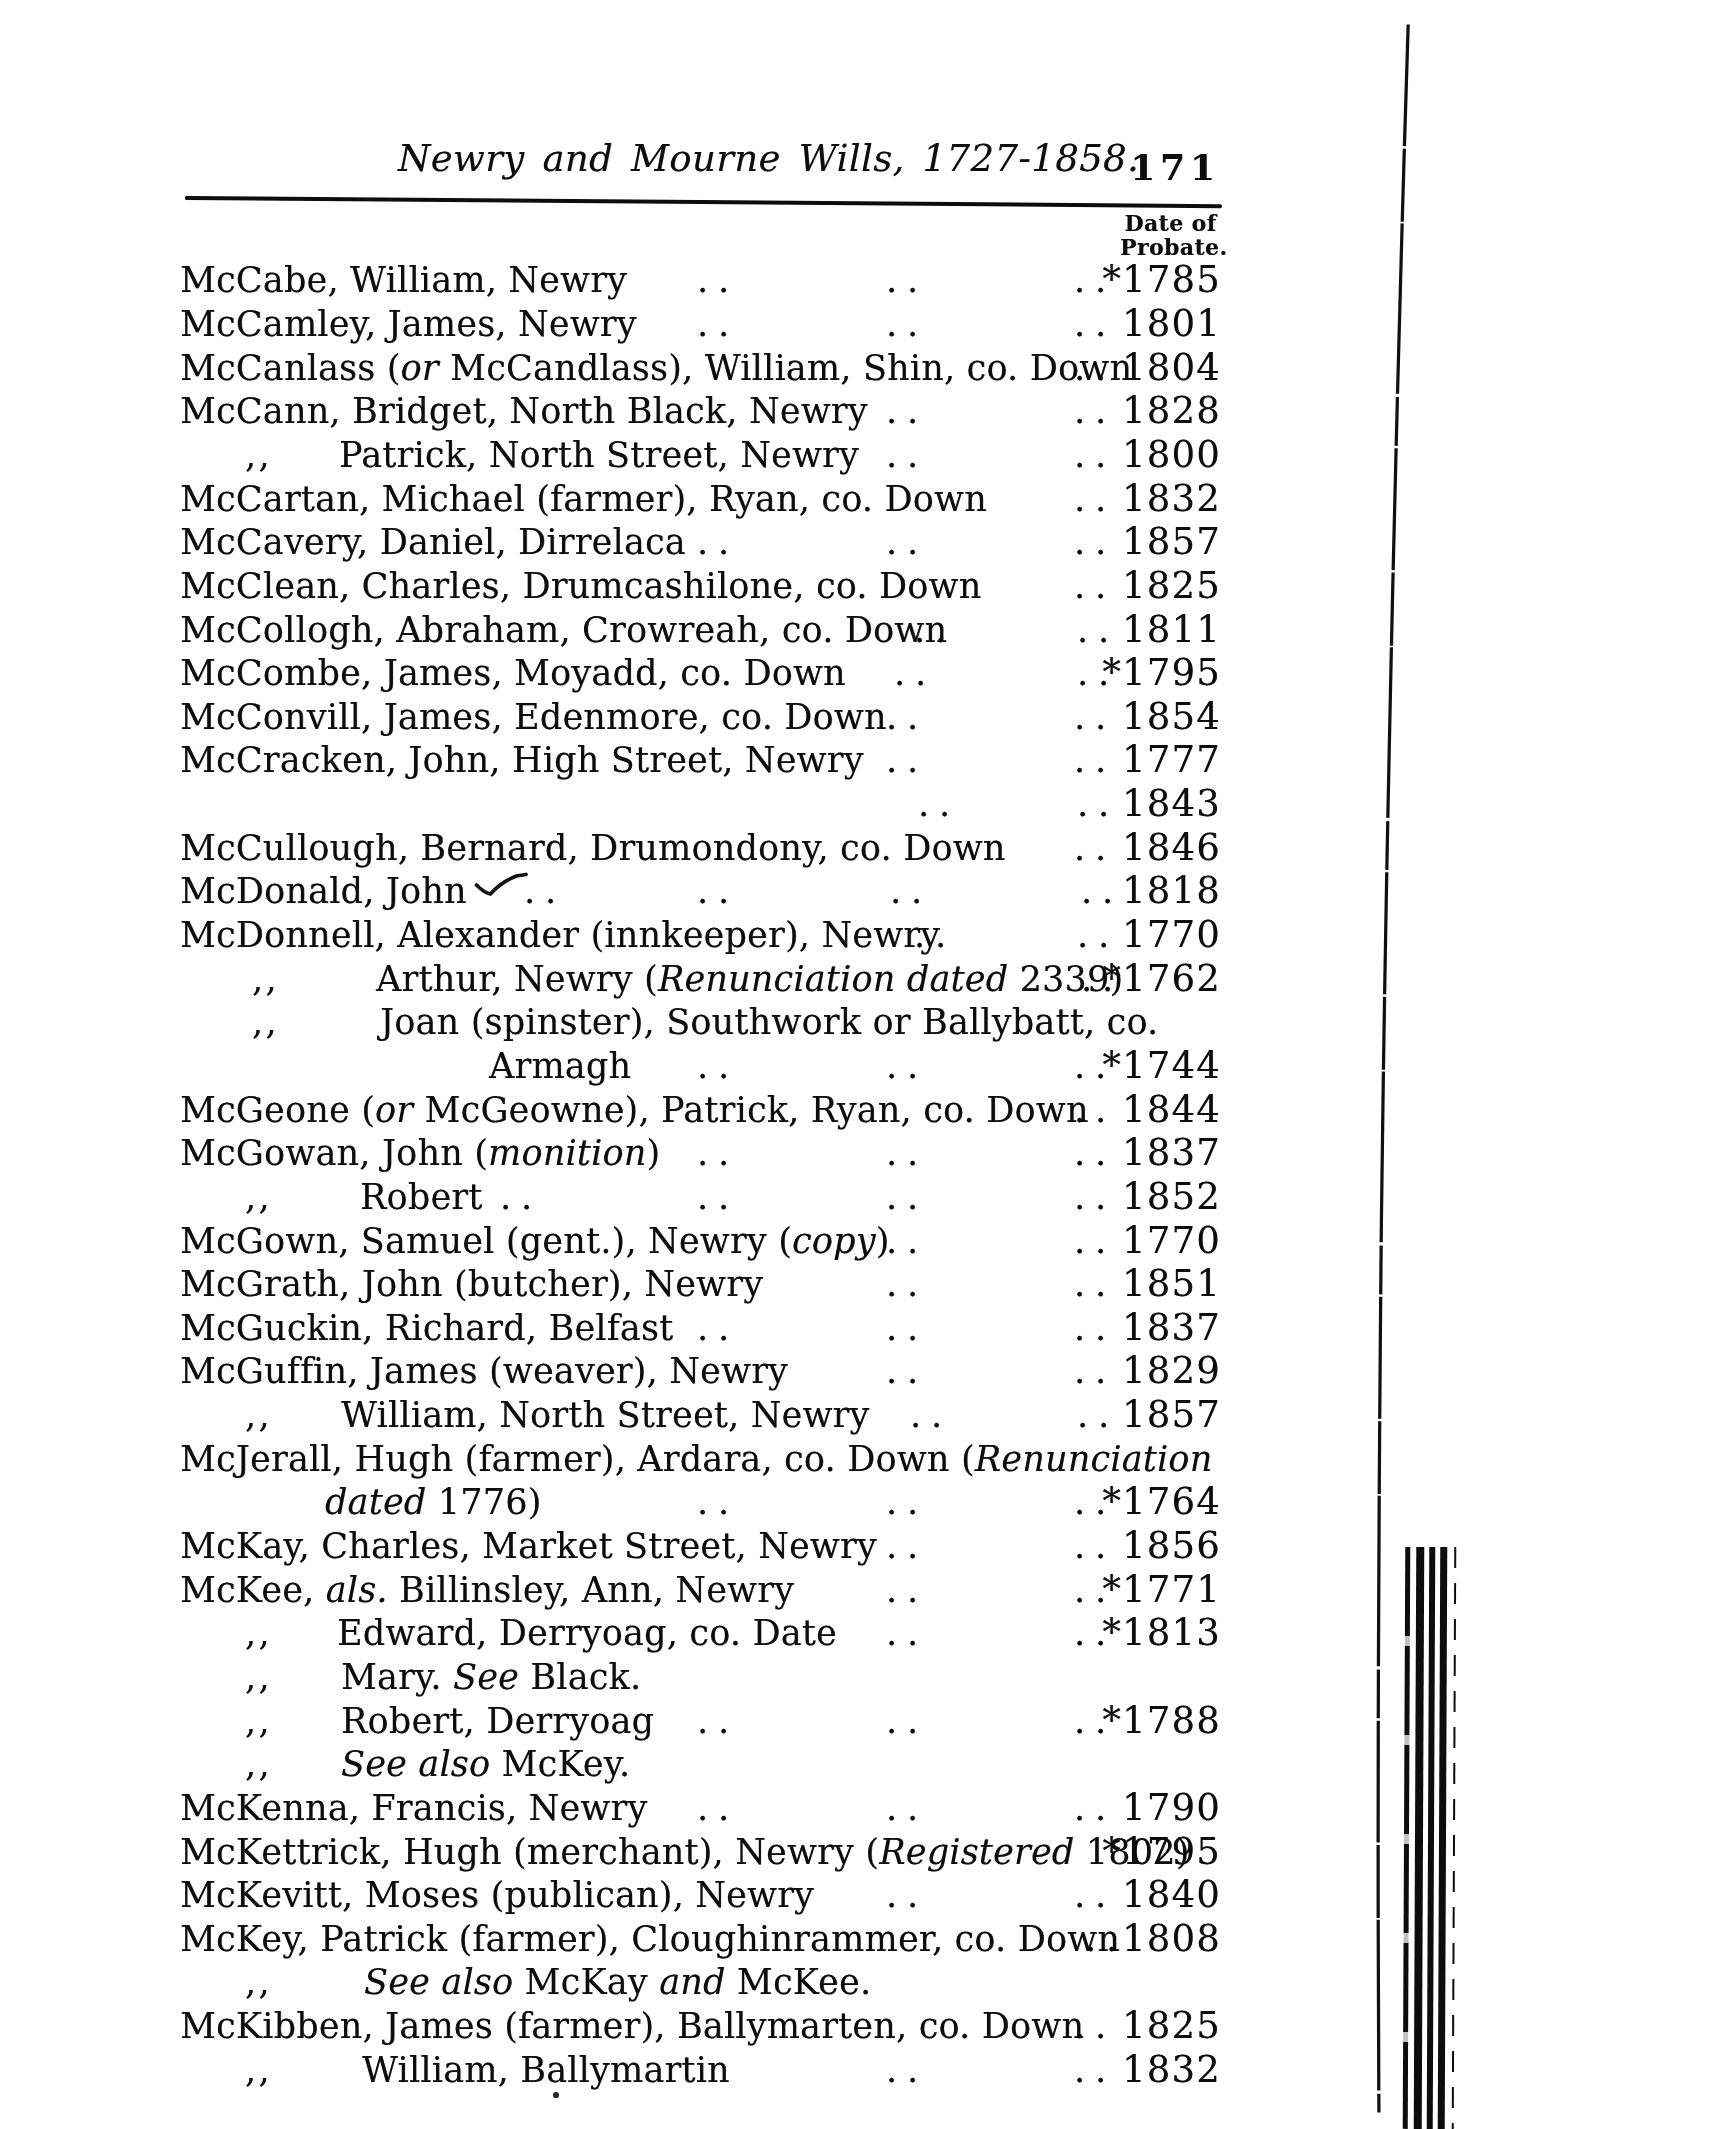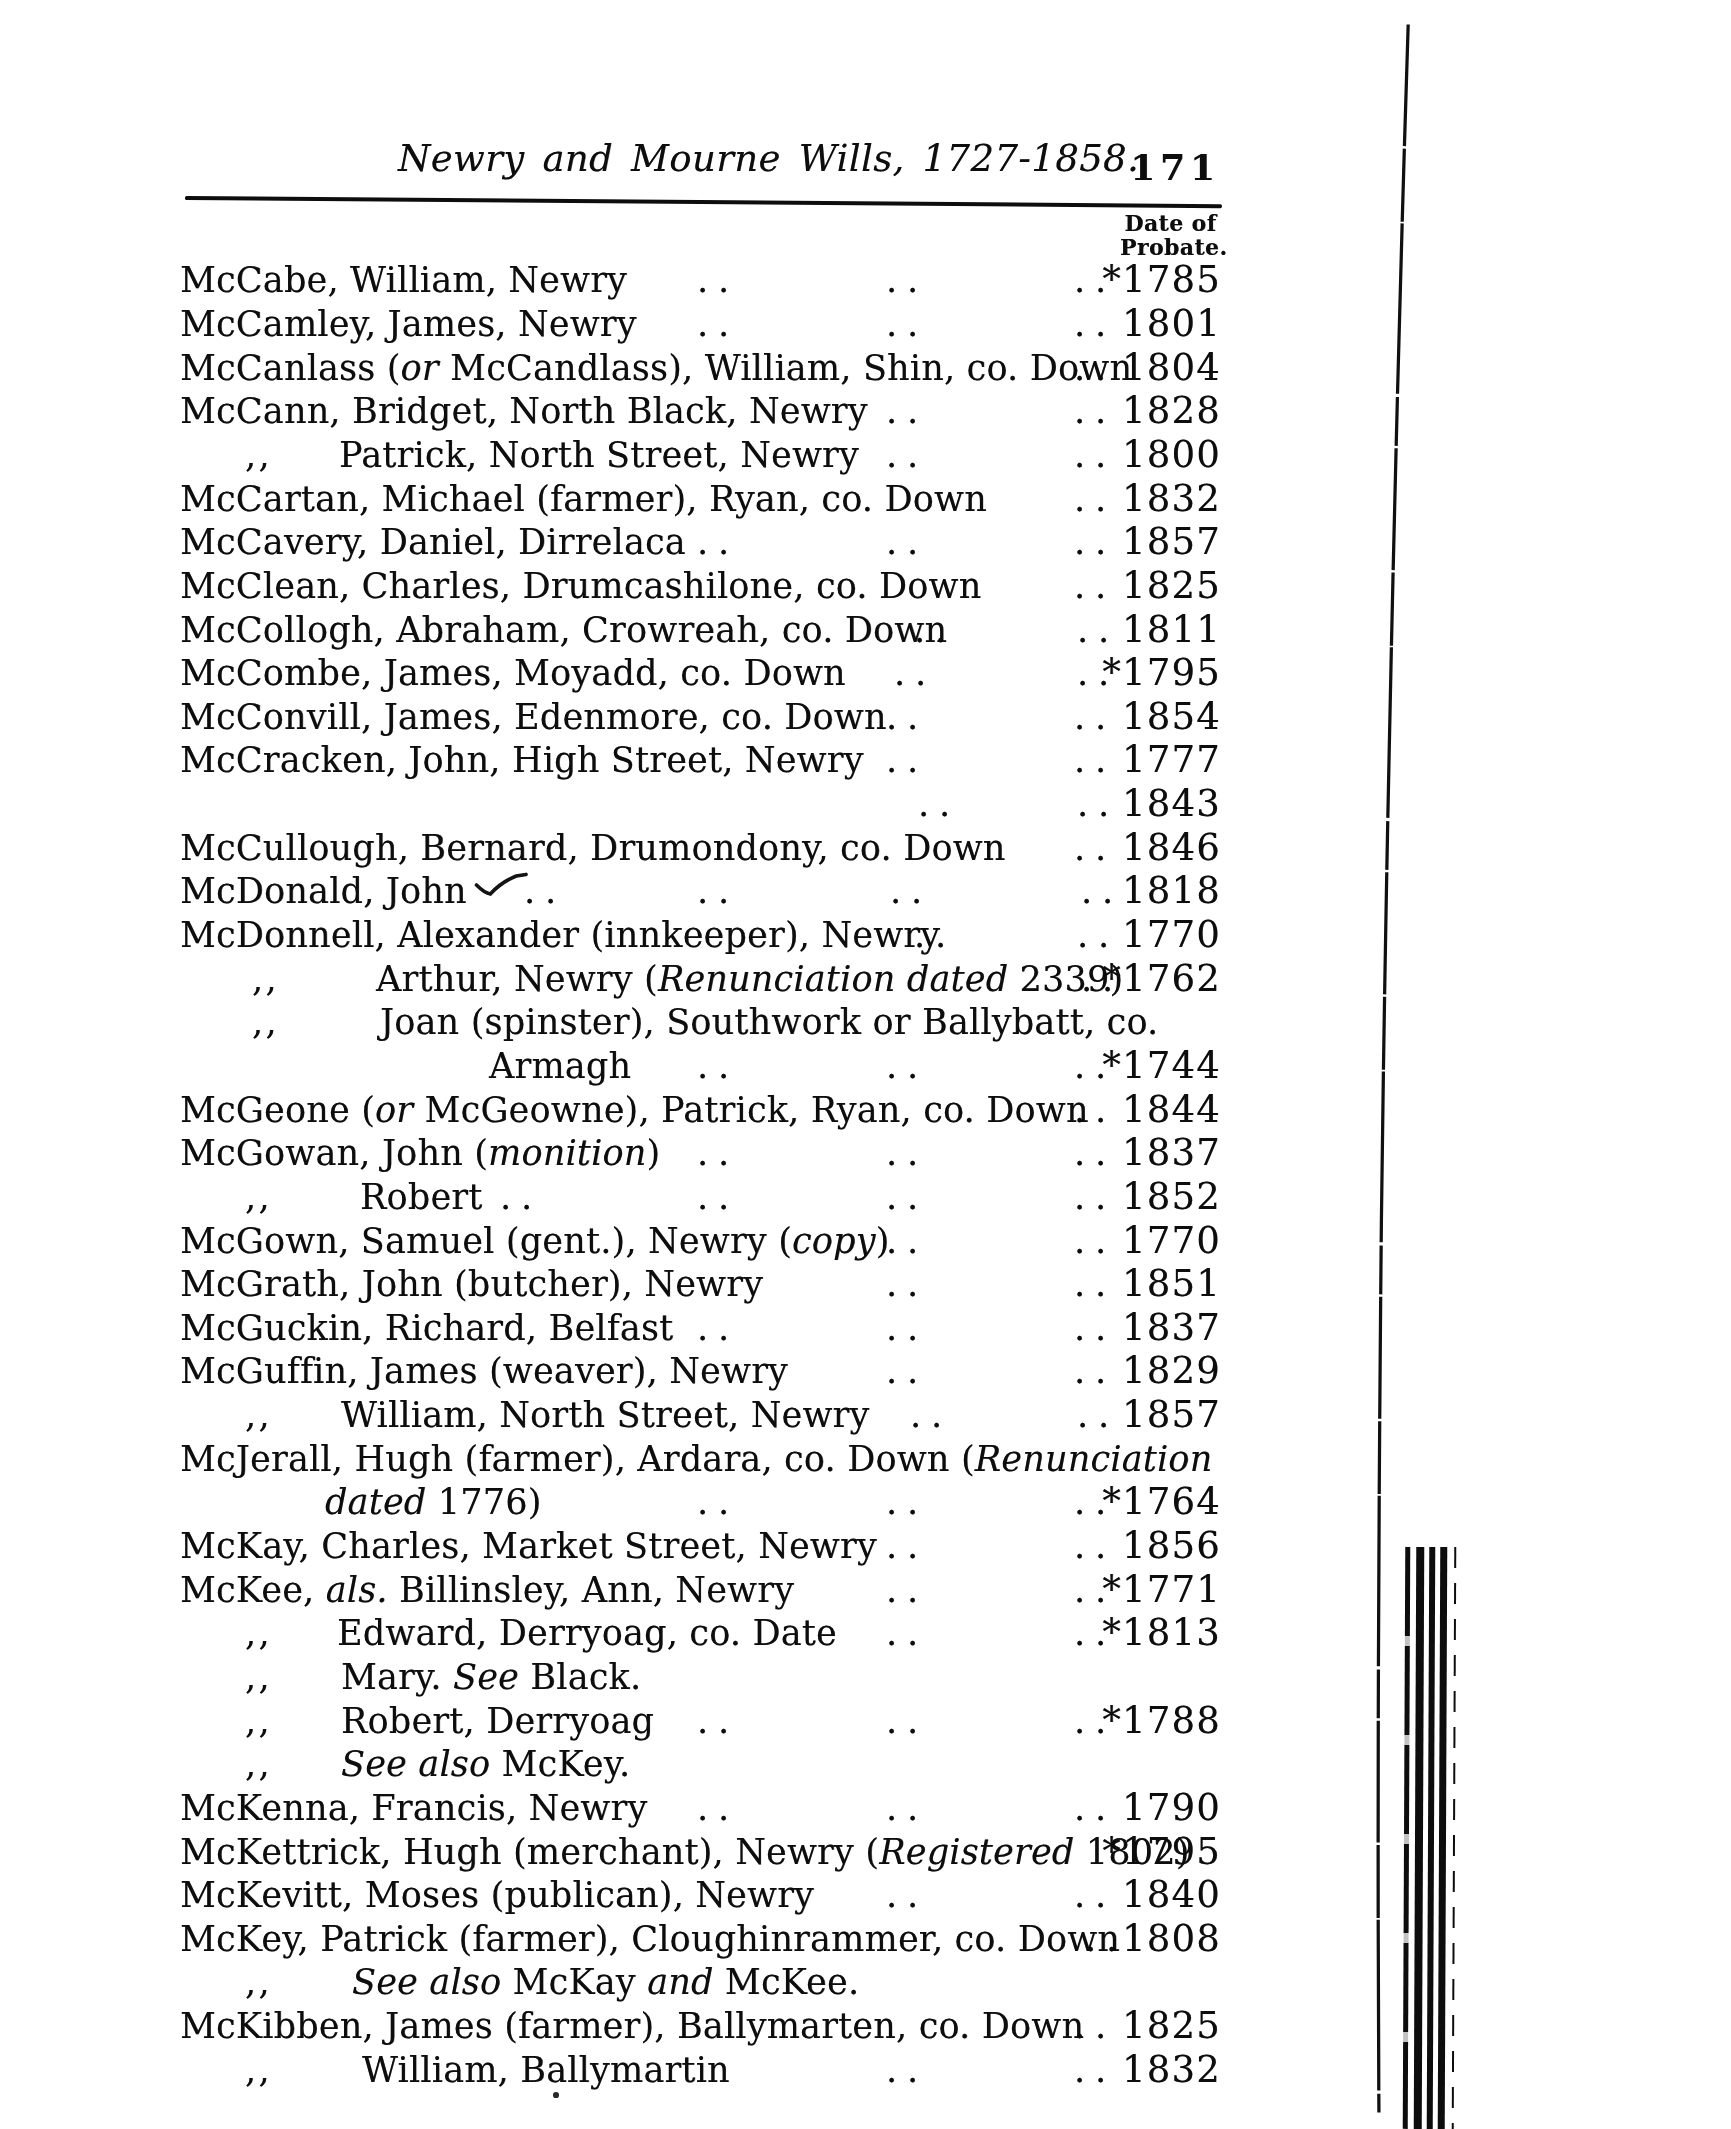--- a/index.html
+++ b/index.html
@@ -288,21 +288,21 @@
         <span class="ld" style="left: 1074px;">..</span>
         <span class="date">1840</span>
       </div>
       <div class="row" style="top: 1917px;">
         <span class="nm" style="left: 180px;"><span>McKey, Patrick (farmer), Cloughinrammer, co. Down</span></span>
         <span class="ld" style="left: 1085px;">..</span>
         <span class="date">1808</span>
       </div>
       <div class="row" style="top: 1960px;">
         <span class="ditto" style="left: 245px;">,,</span>
-        <span class="nm" style="left: 352px; text-align: right;"><i>See also</i><span> McKay </span><i>and</i><span> McKee.</span></span>
+        <span class="nm" style="left: 364px; text-align: right;"><i>See also</i><span> McKay </span><i>and</i><span> McKee.</span></span>
       </div>
       <div class="row" style="top: 2004px;">
         <span class="nm" style="left: 180px;"><span>McKibben, James (farmer), Ballymarten, co. Down</span></span>
         <span class="ld" style="left: 1074px;">..</span>
         <span class="date">1825</span>
       </div>
       <div class="row" style="top: 2048px;">
         <span class="ditto" style="left: 245px;">,,</span>
         <span class="nm" style="left: 362px;"><span>William, Ballymartin</span></span>
         <span class="ld" style="left: 886px;">..</span>

